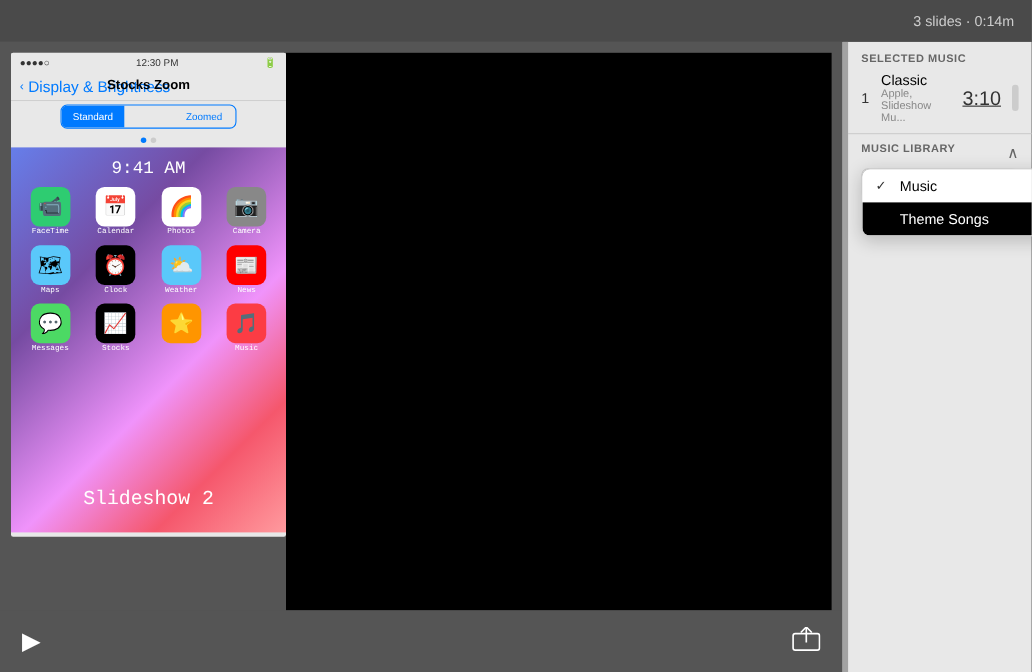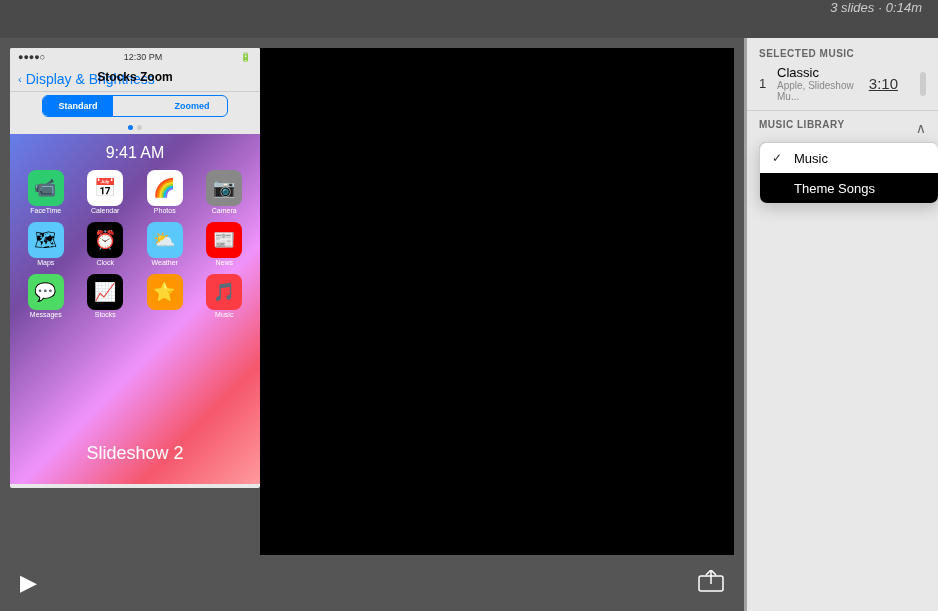--- a/index.html
+++ b/index.html
@@ -11,25 +11,24 @@
       overflow: hidden;
       display: flex;
       flex-direction: column;
     }
 
     
     .top-bar {
       height: 38px;
       background: #4a4a4a;
       display: flex;
-      align-items: flex-start;
+      align-items: center;
       justify-content: flex-end;
       padding: 0 16px;
       flex-shrink: 0;
-      font-style: italic;
     }
     .top-bar-info {
       color: #ccc;
       font-size: 13px;
     }
 
     
     .main-area {
       display: flex;
       flex: 1;
@@ -106,22 +105,21 @@
       display: flex;
       align-items: center;
       justify-content: center;
       padding: 0 8px;
     }
     .phone-segment {
       display: flex;
       border: 1.5px solid #007aff;
       border-radius: 6px;
       overflow: hidden;
-      width: 186px;
-      font-weight: bold;
+      width: 160px;
     }
     .phone-seg-item {
       flex: 1;
       height: 20px;
       display: flex;
       align-items: center;
       justify-content: center;
       font-size: 9px;
     }
     .phone-seg-item.active {
@@ -148,20 +146,21 @@
     }
     .dot.active {
       background: #007aff;
     }
 
     .phone-home-screen {
       background: linear-gradient(135deg, #667eea 0%, #764ba2 30%, #f093fb 60%, #f5576c 80%, #ff9a9e 100%);
       height: 350px;
       padding: 10px 6px;
       position: relative;
+      font-family: Liberation Mono, monospace;
     }
     .phone-time {
       text-align: center;
       color: #fff;
       font-size: 16px;
       font-weight: 300;
       margin-bottom: 4px;
     }
     .app-grid {
       display: grid;
@@ -211,25 +210,25 @@
       flex-shrink: 0;
     }
     .play-btn {
       color: #fff;
       font-size: 22px;
       cursor: pointer;
     }
 
     
     .right-panel {
-      width: 194px;
+      width: 172px;
       background: #e8e8e8;
       display: flex;
       flex-direction: column;
-      border-left: 3px solid #a3a3a3;
+      border-left: 5px solid #a3a3a3;
       position: relative;
       flex-shrink: 0;
     }
 
     .selected-music-section {
       padding: 10px 12px 8px;
       border-bottom: 1px solid #ccc;
     }
     .section-label {
       font-size: 10px;
@@ -255,23 +254,23 @@
     .track-name {
       font-size: 13px;
       color: #000;
       font-weight: 400;
     }
     .track-sub {
       font-size: 10px;
       color: #888;
     }
     .track-duration {
-      font-size: 15px;
+      font-size: 18px;
       color: #333;
-      margin-right: 16px;
+      margin-right: 4px;
       text-decoration: underline;
     }
     .track-handle {
       width: 6px;
       height: 24px;
       background: #ccc;
       border-radius: 3px;
       cursor: grab;
     }
 

